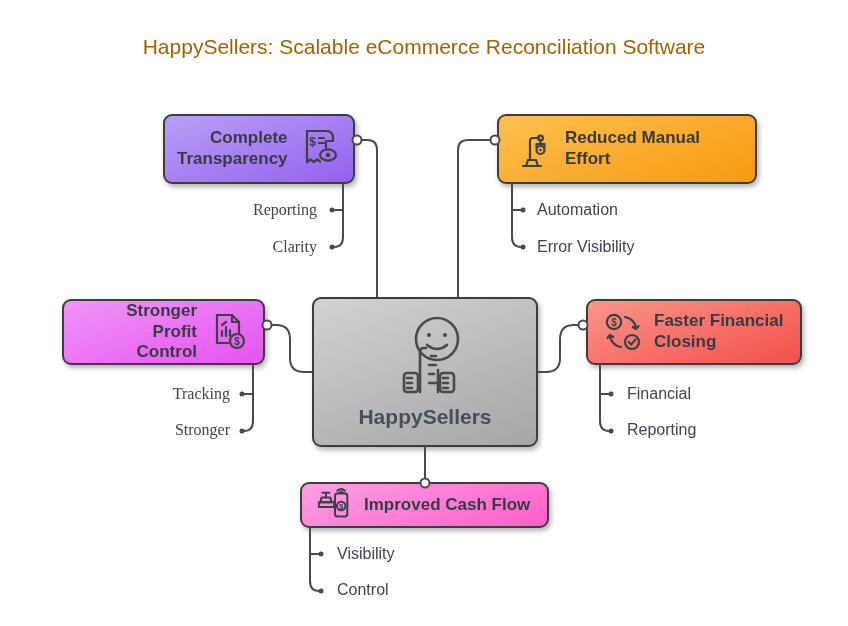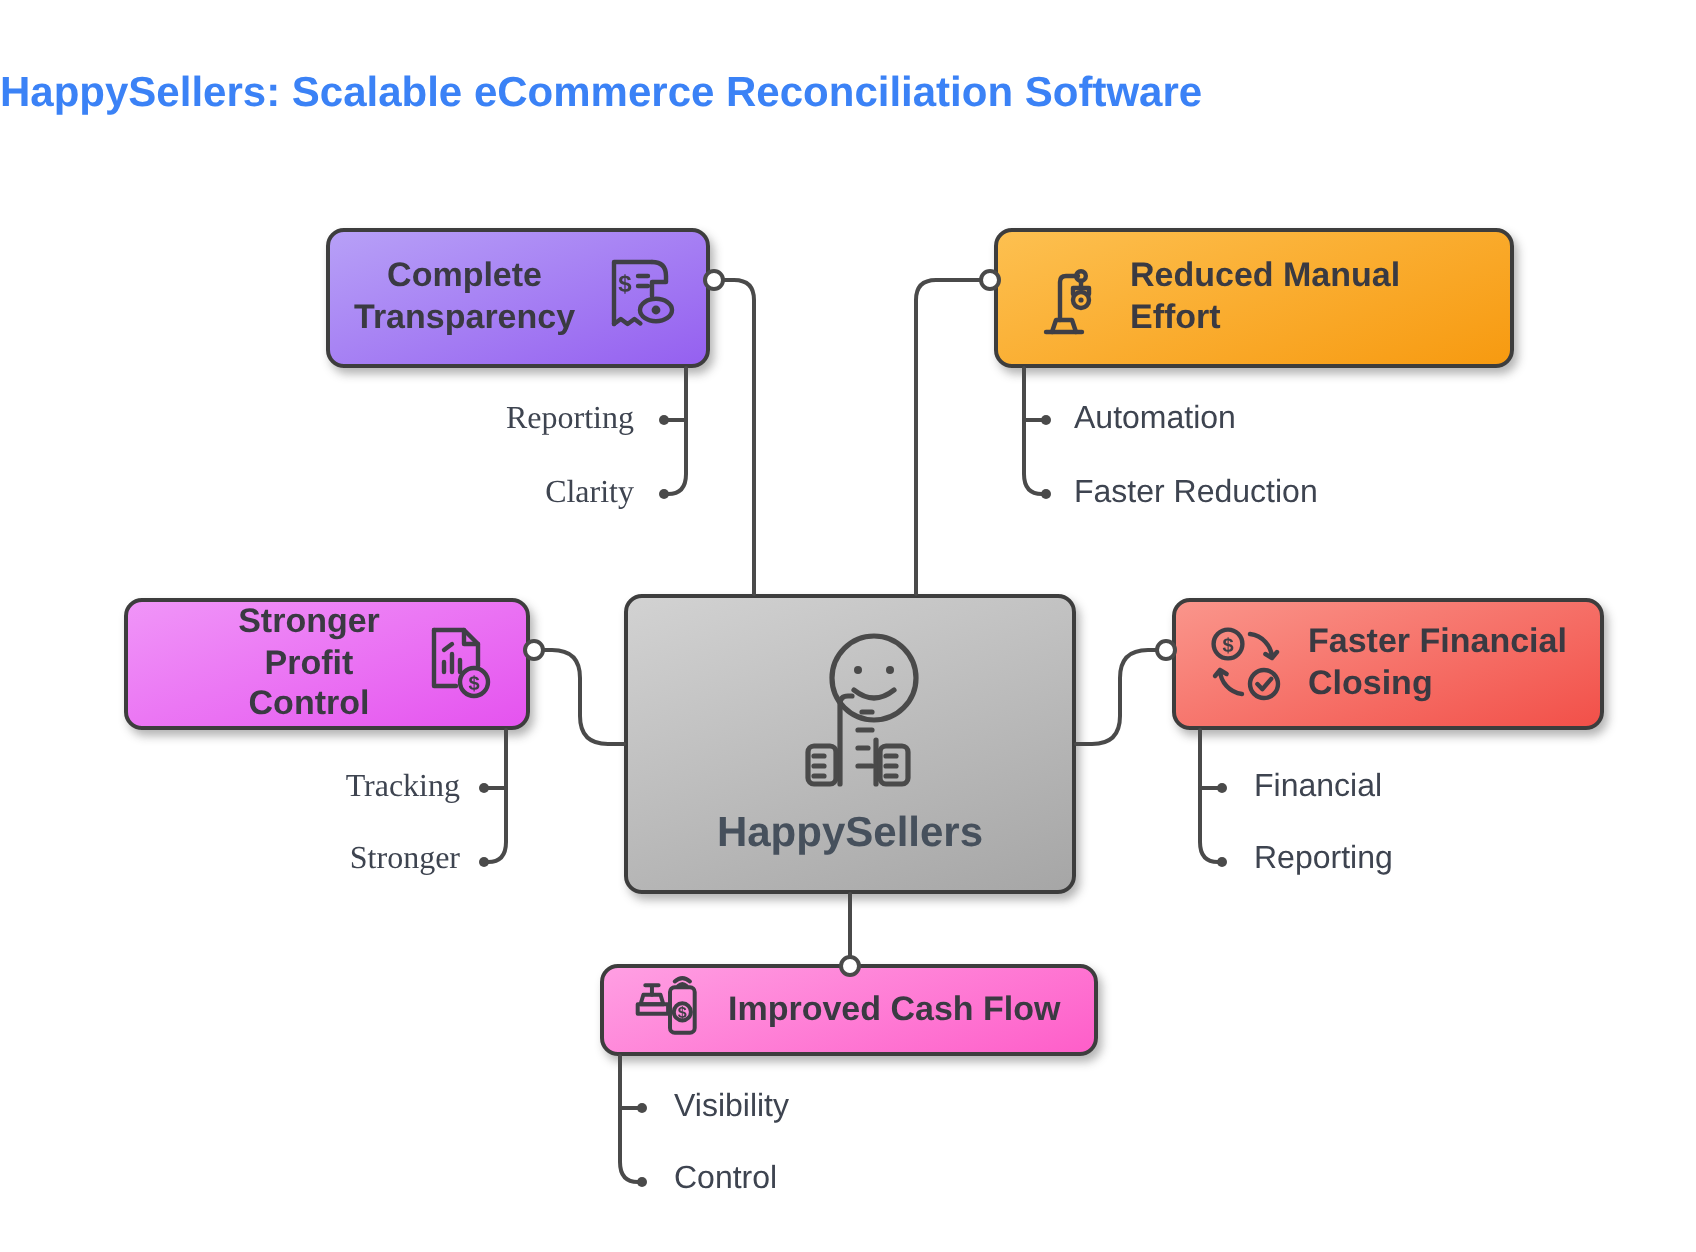--- a/index.html
+++ b/index.html
@@ -1,34 +1,34 @@
 <!DOCTYPE html>
 <html><head>
 <meta charset="utf-8">
 <style>
   html,body { margin:0; padding:0; background:#ffffff; }
   body { width:848px; height:626px; font-family:"Liberation Sans", sans-serif; }
   #stage { position:relative; width:848px; height:626px; background:#ffffff; overflow:hidden; }
 
   .title {
     position:absolute; top:35px; left:0; width:100%;
-    font-size:21px; font-weight:bold; color:#3b82f6;
+    text-align:center; font-size:21px; font-weight:normal; color:#a16207;
   }
 
   .node {
     position:absolute; box-sizing:border-box;
     border:2px solid #3d3d3d; border-radius:9px;
     display:flex; align-items:center;
     box-shadow:2px 3px 5px rgba(40,40,40,0.35);
     padding:8px 12px; gap:8px;
   }
   .node-label {
     font-weight:bold; font-size:17px; color:#3a3a42; line-height:1.22; flex:1;
   }
-  .align-right .node-label { text-align:center; }
+  .align-right .node-label { text-align:right; }
   .align-left  .node-label { text-align:left; }
 
   .icon { flex:0 0 auto; display:flex; align-items:center; justify-content:center; }
 
   #node-complete-transparency { left:163px; top:114px; width:192px; height:70px; }
   #node-reduced-manual-effort { left:497px; top:114px; width:260px; height:70px; }
   #node-stronger-profit-control { left:62px;  top:299px; width:203px; height:66px;padding-left:48px; }
   #node-faster-financial-closing { left:586px; top:299px; width:216px; height:66px; }
   #node-improved-cash-flow { left:300px; top:482px; width:249px; height:46px; padding:3px 12px; }
 
@@ -151,21 +151,21 @@
         <path d="M24.5 5 Q28.5 1.5 32.5 5"></path>
         <path d="M26.3 7.4 Q28.5 5.4 30.7 7.4"></path>
       </svg>
     </span>
     <div class="node-label">Improved Cash Flow</div>
   </div>
 
   <div class="sublabel sub-left" style="right:531px; top:200px;">Reporting</div>
   <div class="sublabel sub-left" style="right:531px; top:237px;">Clarity</div>
   <div class="sublabel sub-right" style="left:537px;  top:200px;">Automation</div>
-  <div class="sublabel sub-right" style="left:537px;  top:237px;">Faster Reduction</div>
+  <div class="sublabel sub-right" style="left:537px;  top:237px;">Error Visibility</div>
   <div class="sublabel sub-left" style="right:618px; top:384px;">Tracking</div>
   <div class="sublabel sub-left" style="right:618px; top:420px;">Stronger</div>
   <div class="sublabel sub-right" style="left:627px;  top:384px;">Financial</div>
   <div class="sublabel sub-right" style="left:627px;  top:420px;">Reporting</div>
   <div class="sublabel sub-right" style="left:337px;  top:544px;">Visibility</div>
   <div class="sublabel sub-right" style="left:337px;  top:580px;">Control</div>
 
   <svg id="connector-layer" viewBox="0 0 848 626" fill="none" stroke="#4a4a4a" stroke-width="2" stroke-linecap="round" stroke-linejoin="round">
 
     <g>

